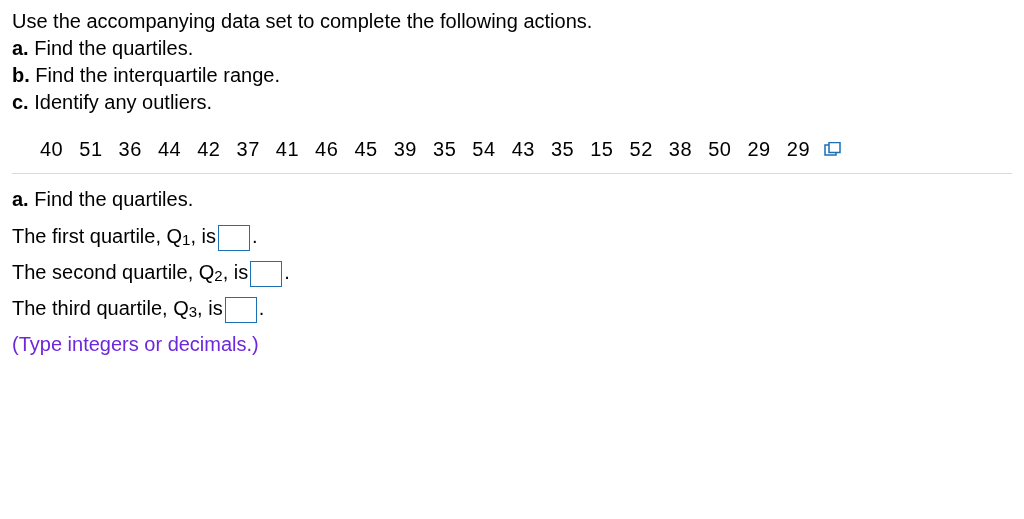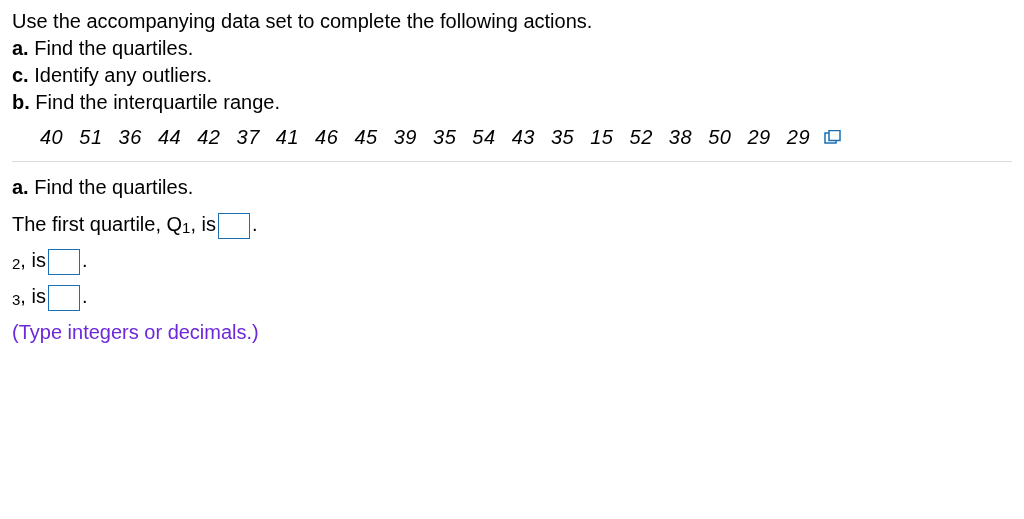--- a/index.html
+++ b/index.html
@@ -6,40 +6,39 @@
     font-family: Arial, Helvetica, sans-serif;
     font-size: 20px;
     color: #000;
     margin: 0;
     padding: 8px 12px;
     width: 1024px;
     box-sizing: border-box;
   }
   .prompt-header {
     line-height: 1.35;
-    margin-bottom: 10px;
+    margin-bottom: 22px;
   }
   .prompt-header .list-item {
     display: block;
   }
   .prompt-header .label {
     font-weight: bold;
   }
   .data-row {
     padding-left: 28px;
     letter-spacing: 0.5px;
     word-spacing: 10px;
     display: flex;
     align-items: center;
     gap: 14px;
     margin-bottom: 12px;
   }
   .data-row .numbers {
     display: inline-block;
-    font-style: italic;
   }
   .copy-icon {
     display: inline-flex;
     align-items: center;
     justify-content: center;
     color: #1a6fb5;
     cursor: pointer;
   }
   hr.sep {
     border: none;
@@ -83,26 +82,26 @@
 </head>
 <body>
 
 <div class="prompt-header">
   <div>Use the accompanying data set to complete the following actions.</div>
   <div class="list-item">
     <span class="label">a.</span>
     <span>Find the quartiles.</span>
   </div>
   <div class="list-item">
+    <span class="label">b.</span>
+    <span>Find the interquartile range.</span>
+  </div>
+  <div class="list-item">
     <span class="label">c.</span>
     <span>Identify any outliers.</span>
-  </div>
-  <div class="list-item">
-    <span class="label">b.</span>
-    <span>Find the interquartile range.</span>
   </div>
 </div>
 
 <div class="data-row">
   <span class="numbers">40  51  36  44  42  37  41  46  45  39  35  54  43  35  15  52  38  50  29  29</span>
   <span class="copy-icon">
     <svg width="18" height="16" viewBox="0 0 18 16">
       <rect x="1" y="3" width="11" height="10" fill="none" stroke="#1a6fb5" stroke-width="1.5"></rect>
       <rect x="5" y="0.5" width="11" height="10" fill="#fff" stroke="#1a6fb5" stroke-width="1.5"></rect>
     </svg>
@@ -118,26 +117,28 @@
 
 <div class="answer-line">
   <span>The first quartile, Q</span>
     <sub>1</sub>
     <span>, is</span>
   <input type="text" class="answer-input" style="">
   <span>.</span>
 </div>
 
 <div class="answer-line">
+  <span>The second quartile, Q</span>
     <sub>2</sub>
     <span>, is</span>
   <input type="text" class="answer-input" style="">
   <span>.</span>
 </div>
 
 <div class="answer-line">
+  <span>The third quartile, Q</span>
     <sub>3</sub>
     <span>, is</span>
   <input type="text" class="answer-input" style="">
   <span>.</span>
 </div>
 
 <div class="hint">(Type integers or decimals.)</div>
 
 </body></html>

